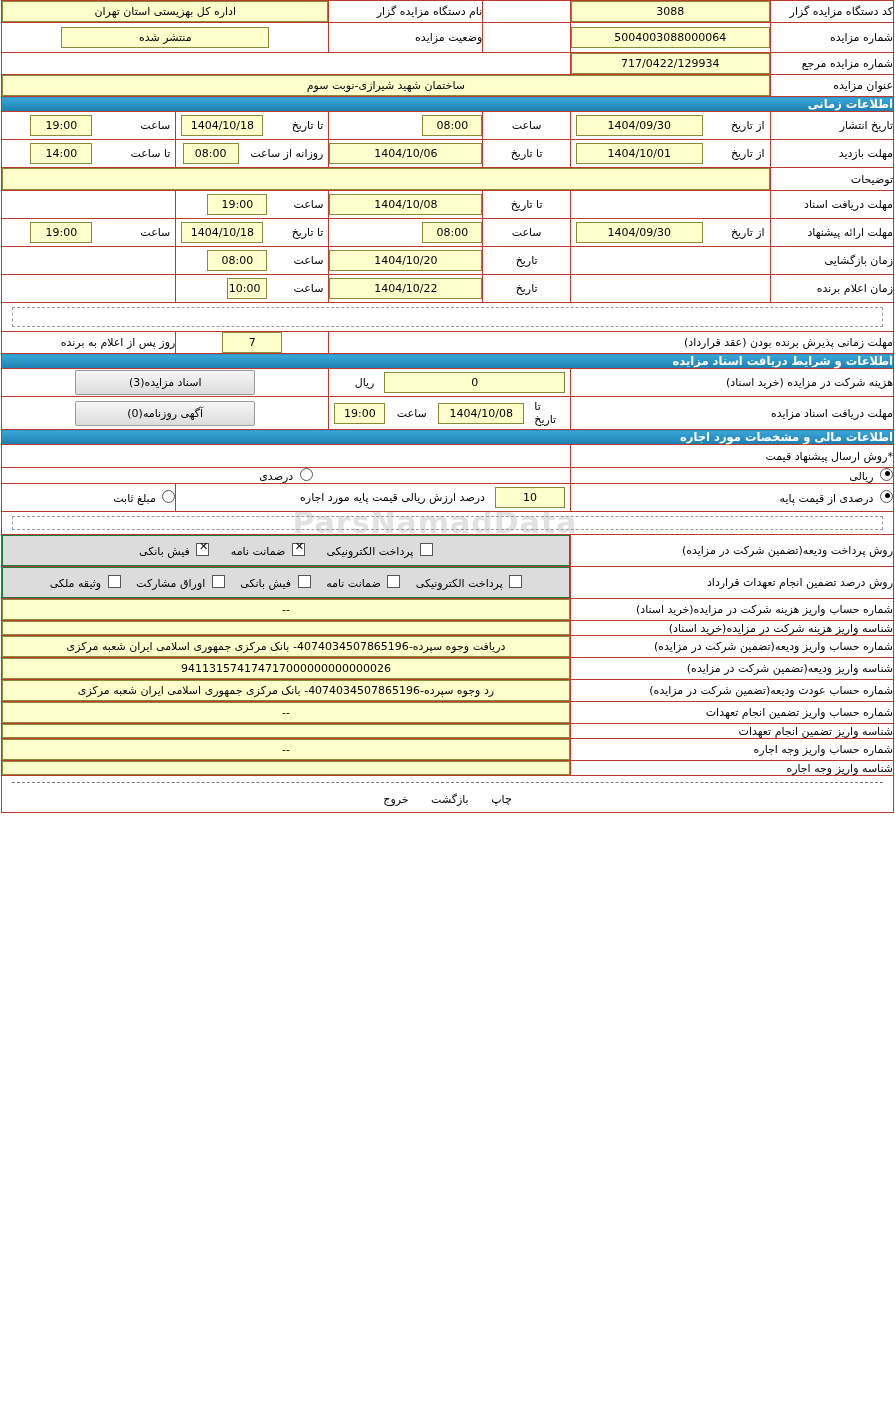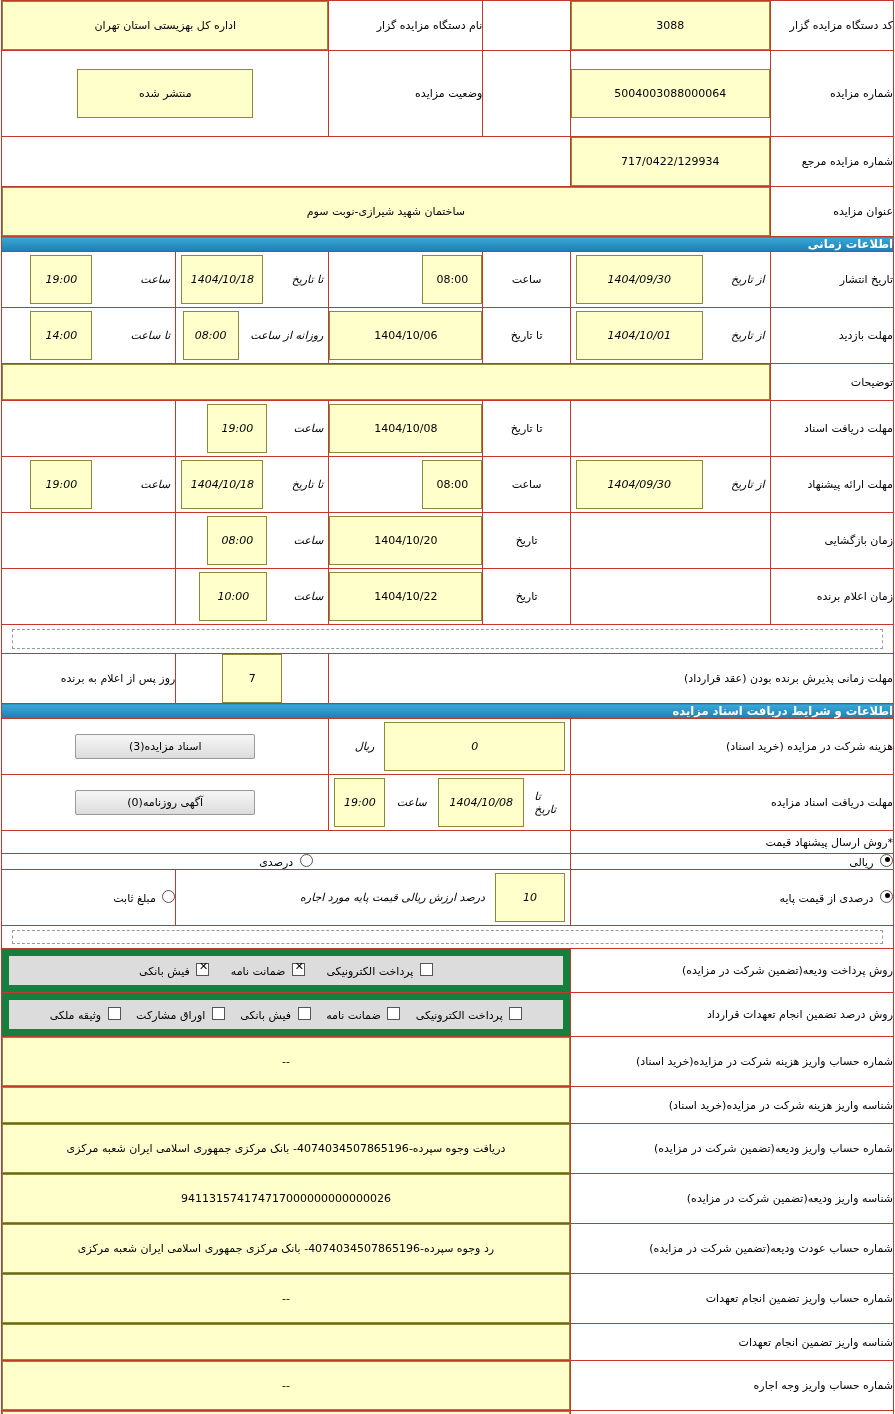--- a/index.html
+++ b/index.html
@@ -62,21 +62,21 @@
     white-space:nowrap;
     font-size:11px;
   }
   .val{
     background:#ffffff;
     padding:3px 5px;
   }
   .fld{
     background:#ffffcc;
     border:1px solid #8a8a3a;
-    padding:17px 6px;
+    padding:3px 6px;
     text-align:center;
     font-size:11px;
     min-height:14px;
     box-sizing:border-box;
   }
   .fld.empty{min-height:16px;}
   .sect{
     background:#2196c9;
     background:linear-gradient(#3aa8da,#1d7fb0);
     color:#fff;
@@ -144,25 +144,24 @@
     border-radius:50%;
     background:#000;
   }
   .inner{
     width:100%;
     border-collapse:collapse;
   }
   .inner td{
     border:1px solid #c0392b;
     padding:3px 5px;
-    font-style:italic;
   }
   .grey-box{
     background:#dcdcdc;
-    border:7px solid #15803d;
+    border:1px solid #15803d;
     padding:7px 10px;
     text-align:center;
   }
   .footer{
     text-align:center;
     padding:6px;
     font-size:11px;
     color:#000;
   }
   .footer span{cursor:pointer;}
@@ -206,21 +205,21 @@
       </tr>
 
       <tr>
         <td class="lbl">شماره مزایده</td>
         <td class="val">
           <div class="fld">5004003088000064</div>
         </td>
         <td class="val"></td>
         <td class="lbl">وضعیت مزایده</td>
         <td class="val" colspan="2">
-          <div class="fld" style="width:176px;margin:18px auto">منتشر شده</div>
+          <div class="fld" style="width:208px;margin:4px auto">منتشر شده</div>
         </td>
       </tr>
 
       <tr>
         <td class="lbl">شماره مزایده مرجع</td>
         <td class="val">
           <div class="fld">717/0422/129934</div>
         </td>
         <td class="val" colspan="4"></td>
       </tr>
@@ -437,21 +436,21 @@
         </td>
         <td class="val">
           <div class="fld">1404/10/22</div>
         </td>
         <td class="val">
           <table class="inner" style="border:none">
             <tbody>
                 <tr>
               <td style="border:none;width:46px;text-align:right">ساعت</td>
               <td style="border:none">
-                    <div class="fld" style="width:68px">10:00</div>
+                    <div class="fld" style="width:40px">10:00</div>
                   </td>
             </tr>
           </tbody>
             </table>
         </td>
         <td class="val"></td>
       </tr>
 
       <tr>
         <td colspan="6" style="padding:0;border-left:1px solid #c0392b;border-right:1px solid #c0392b;border-top:none;border-bottom:none">
@@ -509,20 +508,23 @@
                   </td>
             </tr>
           </tbody>
             </table>
         </td>
         <td class="val center" colspan="2">
           <span class="btn">آگهی روزنامه(0)</span>
         </td>
       </tr>
 
+      <tr>
+        <td class="sect" colspan="6">اطلاعات مالی و مشخصات مورد اجاره</td>
+      </tr>
 
       <tr>
         <td class="lbl" colspan="2">*روش ارسال پیشنهاد قیمت</td>
         <td class="val" colspan="4" style="height:22px"></td>
       </tr>
 
       <tr>
         <td class="lbl" colspan="2">
           <span class="rb checked"></span>
           <span>ریالی</span>

